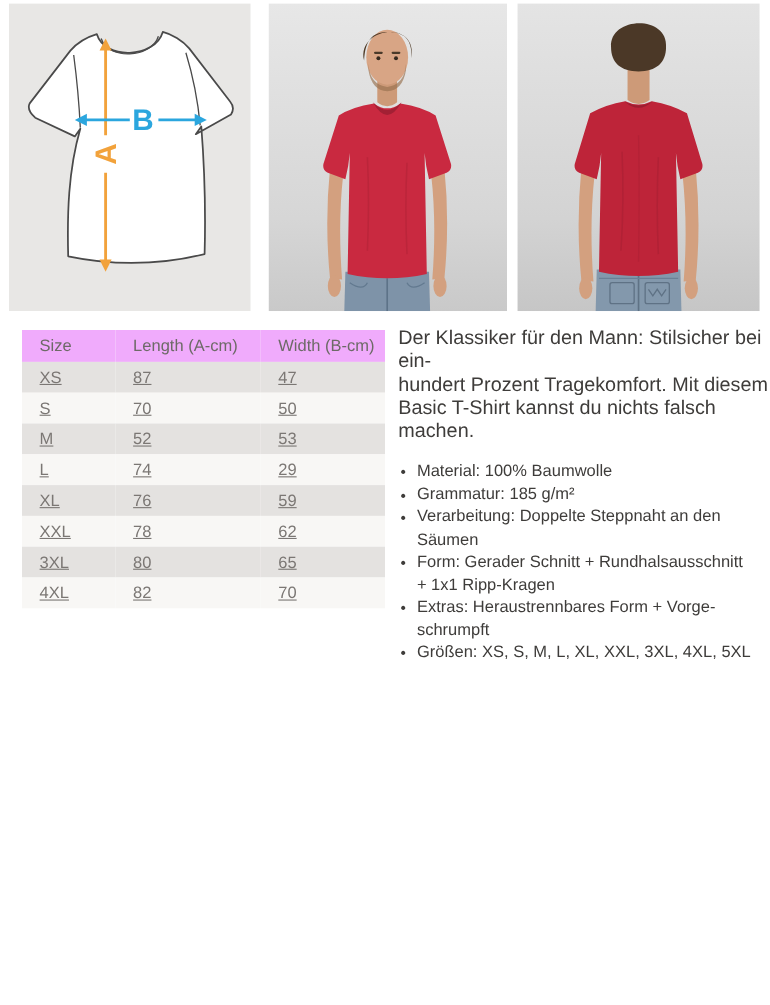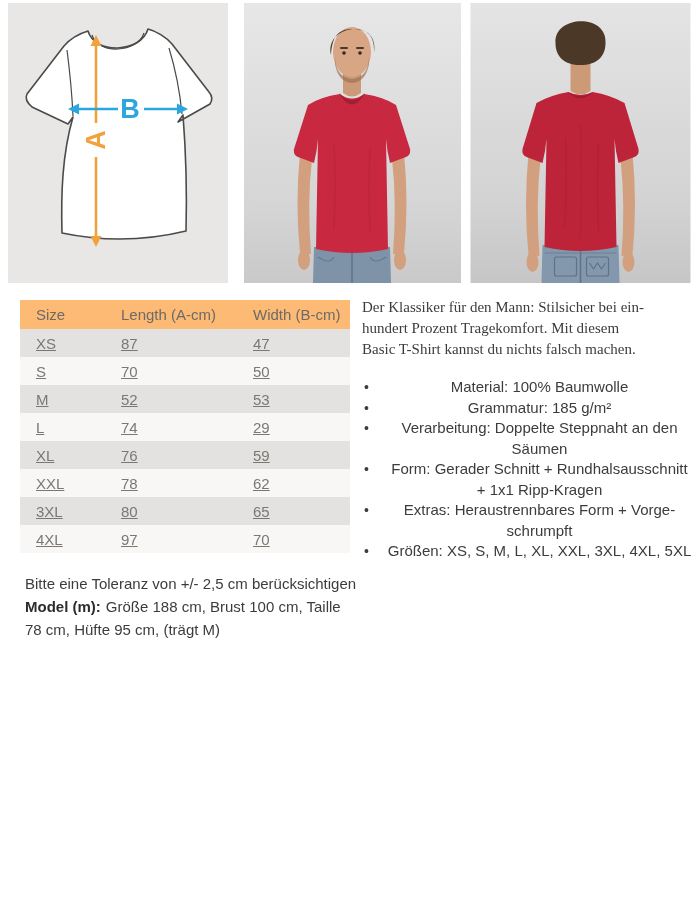--- a/index.html
+++ b/index.html
@@ -17,34 +17,34 @@
   .gallery-panel svg { display:block; width:100%; height:100%; }
 
   
   .size-table-wrap { position:absolute; left:20px; top:300px; width:330px; }
   table.size-table { border-collapse:collapse; width:330px; table-layout:fixed; }
   table.size-table col.c1 { width:85px; }
   table.size-table col.c2 { width:132px; }
   table.size-table col.c3 { width:113px; }
   table.size-table th {
     text-align:left; font-weight:400; font-size:15px; color:#6d6a67;
-    height:29px; padding:0 0 0 16px; background:#fdba74;
+    height:29px; padding:0 0 0 16px; background:#f0abfc;
   }
   table.size-table td {
     font-size:15px; color:#7b7774; height:28px; padding:0 0 0 16px;text-decoration:underline;
   }
   table.size-table tbody tr:nth-child(odd)  { background:#e4e2e0; }
   table.size-table tbody tr:nth-child(even) { background:#f8f7f5; }
 
   
   .description { position:absolute; left:362px; top:297px; width:338px; color:#3e3c3a; }
   .description p {
-    margin:0 0 17px 0; font-size:15px; line-height:21px; white-space:pre-line;font-family:Liberation Serif, serif;
-  }
-  .description ul { list-style:none; margin:0; padding:0;text-align:center; }
+    margin:0 0 17px 0; font-size:18px; line-height:21px; white-space:pre-line;
+  }
+  .description ul { list-style:none; margin:0; padding:0; }
   .description li {
     position:relative; padding-left:17px; font-size:15px; line-height:20.5px;
     white-space:pre-line;
   }
   .description li::before {
     content:"\2022"; position:absolute; left:2px; top:0; color:#3e3c3a; font-size:14px;
   }
 
   
   .note { position:absolute; left:25px; top:572px; width:354px; font-size:15px;
@@ -232,21 +232,21 @@
           <td>78</td>
           <td>62</td>
         </tr>
         <tr>
           <td>3XL</td>
           <td>80</td>
           <td>65</td>
         </tr>
         <tr>
           <td>4XL</td>
-          <td>97</td>
+          <td>82</td>
           <td>70</td>
         </tr>
       </tbody>
     </table>
   </div>
 
   <div class="description">
     <p>Der Klassiker für den Mann: Stilsicher bei ein-
 hundert Prozent Tragekomfort. Mit diesem
 Basic T-Shirt kannst du nichts falsch machen.</p>
@@ -256,21 +256,14 @@
       <li>Verarbeitung: Doppelte Steppnaht an den
 Säumen</li>
       <li>Form: Gerader Schnitt + Rundhalsausschnitt
 + 1x1 Ripp-Kragen</li>
       <li>Extras: Heraustrennbares Form + Vorge-
 schrumpft</li>
       <li>Größen: XS, S, M, L, XL, XXL, 3XL, 4XL, 5XL</li>
     </ul>
   </div>
 
-  <div class="note">
-    <div>Bitte eine Toleranz von +/- 2,5 cm berücksichtigen</div>
-    <div>
-      <span class="model-label">Model (m):</span><span class="model-details">Größe 188 cm, Brust 100 cm, Taille
-78 cm, Hüfte 95 cm, (trägt M)</span>
-    </div>
-  </div>
 
 </div>
 
 </body></html>

